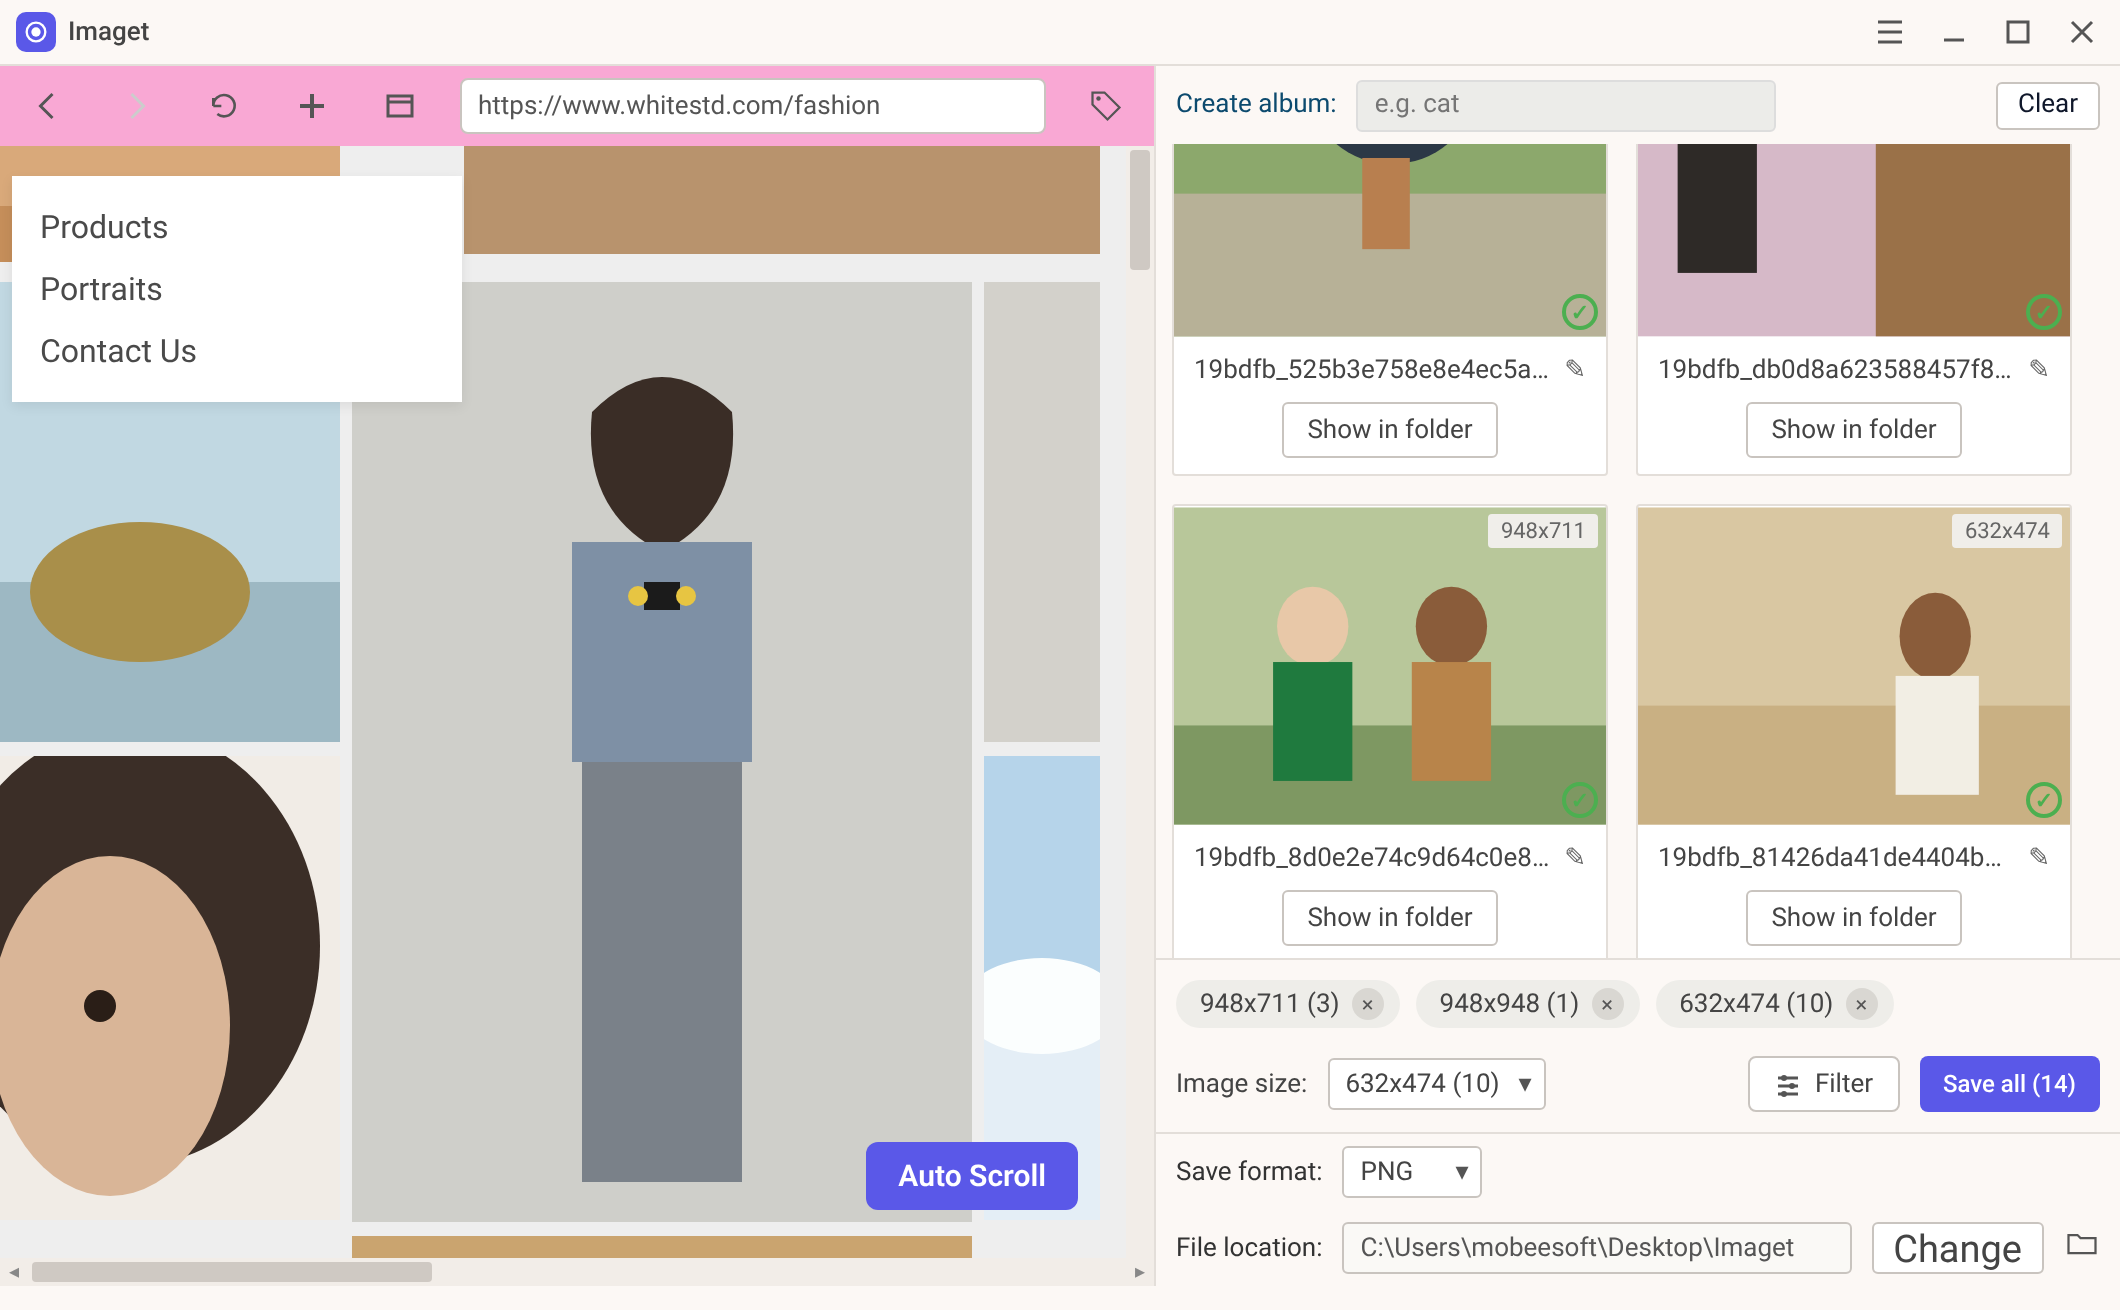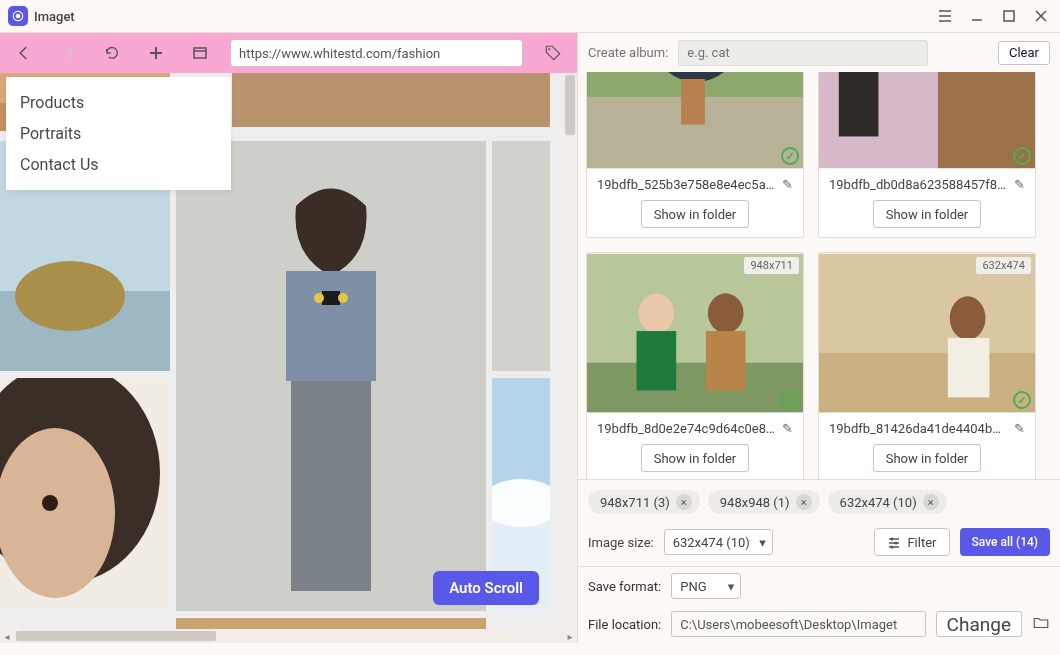--- a/index.html
+++ b/index.html
@@ -12,35 +12,35 @@
 .win-btn{width:22px;height:22px;display:flex;align-items:center;justify-content:center;cursor:pointer;color:#555;}
 .title-divider{height:1px;background:#e3ded9;}
 .content{display:flex;height:610px;}
 .left-pane{width:578px;display:flex;flex-direction:column;border-right:1px solid #e3ded9;}
 .toolbar{height:40px;display:flex;align-items:center;gap:16px;padding:0 10px;background:#f9a8d4;}
 .tb-icon{width:28px;height:28px;display:flex;align-items:center;justify-content:center;cursor:pointer;color:#555;}
 .tb-icon.disabled{color:#ccc;cursor:default;}
 .url-bar{flex:1;height:28px;border:1px solid #c9c4bf;border-radius:4px;padding:0 8px;background:#fff;font-size:13px;color:#555;}
 .tag-btn{width:28px;height:28px;display:flex;align-items:center;justify-content:center;cursor:pointer;}
 .browser{position:relative;flex:1;background:#eee;overflow:hidden;}
-.nav-menu{position:absolute;left:6px;top:4px;width:225px;background:#fff;box-shadow:0 2px 6px rgba(0,0,0,.08);padding:10px 0;z-index:5;}
+.nav-menu{position:absolute;left:6px;top:15px;width:225px;background:#fff;box-shadow:0 2px 6px rgba(0,0,0,.08);padding:10px 0;z-index:5;}
 .nav-item{padding:6px 14px;font-size:16px;color:#4a4a4a;cursor:pointer;}
 .tile{position:absolute;background:#aaa;overflow:hidden;}
 .tile svg{width:100%;height:100%;display:block;}
 .auto-scroll{position:absolute;right:38px;bottom:24px;background:#5a58e8;color:#fff;font-weight:600;font-size:15px;border:none;border-radius:6px;padding:8px 16px;cursor:pointer;}
 .h-scrollbar{height:14px;background:#f2ede8;display:flex;align-items:center;}
 .h-track{flex:1;height:14px;background:#f2ede8;position:relative;}
 .h-thumb{position:absolute;left:2px;top:2px;width:200px;height:10px;background:#cfc9c3;border-radius:2px;}
 .h-arrow{width:14px;height:14px;display:flex;align-items:center;justify-content:center;color:#888;font-size:10px;}
 .v-scrollbar{position:absolute;right:0;top:0;width:14px;height:100%;background:#f2ede8;}
 .v-thumb{position:absolute;top:2px;left:2px;width:10px;height:60px;background:#cfc9c3;border-radius:2px;}
 .right-pane{flex:1;display:flex;flex-direction:column;}
 .rp-header{height:40px;display:flex;align-items:center;gap:10px;padding:0 10px;}
-.rp-header label{font-size:13px;color:#737373;}
-.album-input{width:250px;height:26px;background:#ecece9;border:1px solid #ddd;border-radius:3px;padding:0 8px;color:#888;font-size:13px;}
+.rp-header label{font-size:13px;color:#0c4a6e;}
+.album-input{width:210px;height:26px;background:#ecece9;border:1px solid #ddd;border-radius:3px;padding:0 8px;color:#888;font-size:13px;}
 .clear-btn{margin-left:auto;height:24px;padding:0 10px;border:1px solid #c9c4bf;border-radius:3px;background:#fff;cursor:pointer;font-size:13px;color:#0f172a;}
 .cards{position:relative;height:416px;background:#fcf8f5;overflow:hidden;}
 .card{position:absolute;width:218px;border:1px solid #e3ded9;background:#fff;border-radius:2px;}
 .thumb{width:100%;position:relative;overflow:hidden;}
 .thumb svg{width:100%;height:100%;display:block;}
 .size-badge{position:absolute;top:4px;right:4px;background:#f0eeea;color:#666;font-size:11px;padding:2px 6px;border-radius:2px;}
 .check-badge{position:absolute;bottom:4px;right:4px;width:18px;height:18px;border-radius:50%;border:2px solid #4caf50;display:flex;align-items:center;justify-content:center;color:#4caf50;font-size:11px;font-weight:bold;}
 .fname-row{display:flex;align-items:center;padding:8px 10px 4px;gap:6px;}
 .fname{flex:1;white-space:nowrap;overflow:hidden;text-overflow:ellipsis;font-size:13px;color:#444;}
 .pencil-icon{color:#666;cursor:pointer;}

